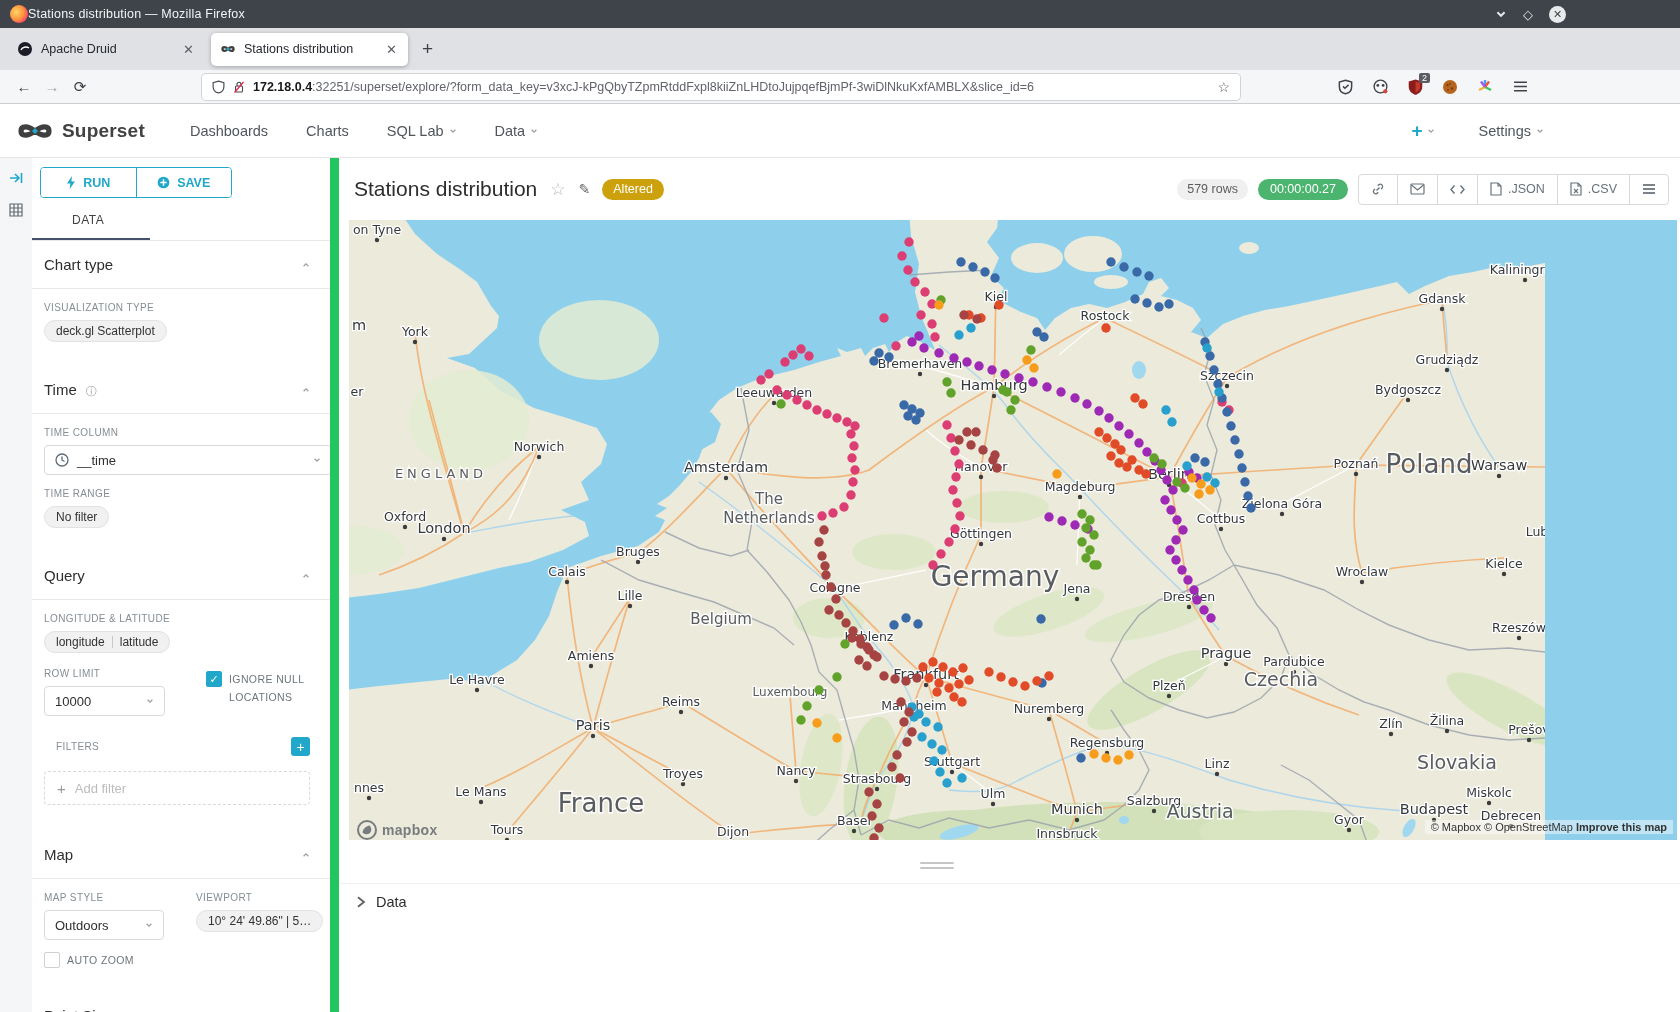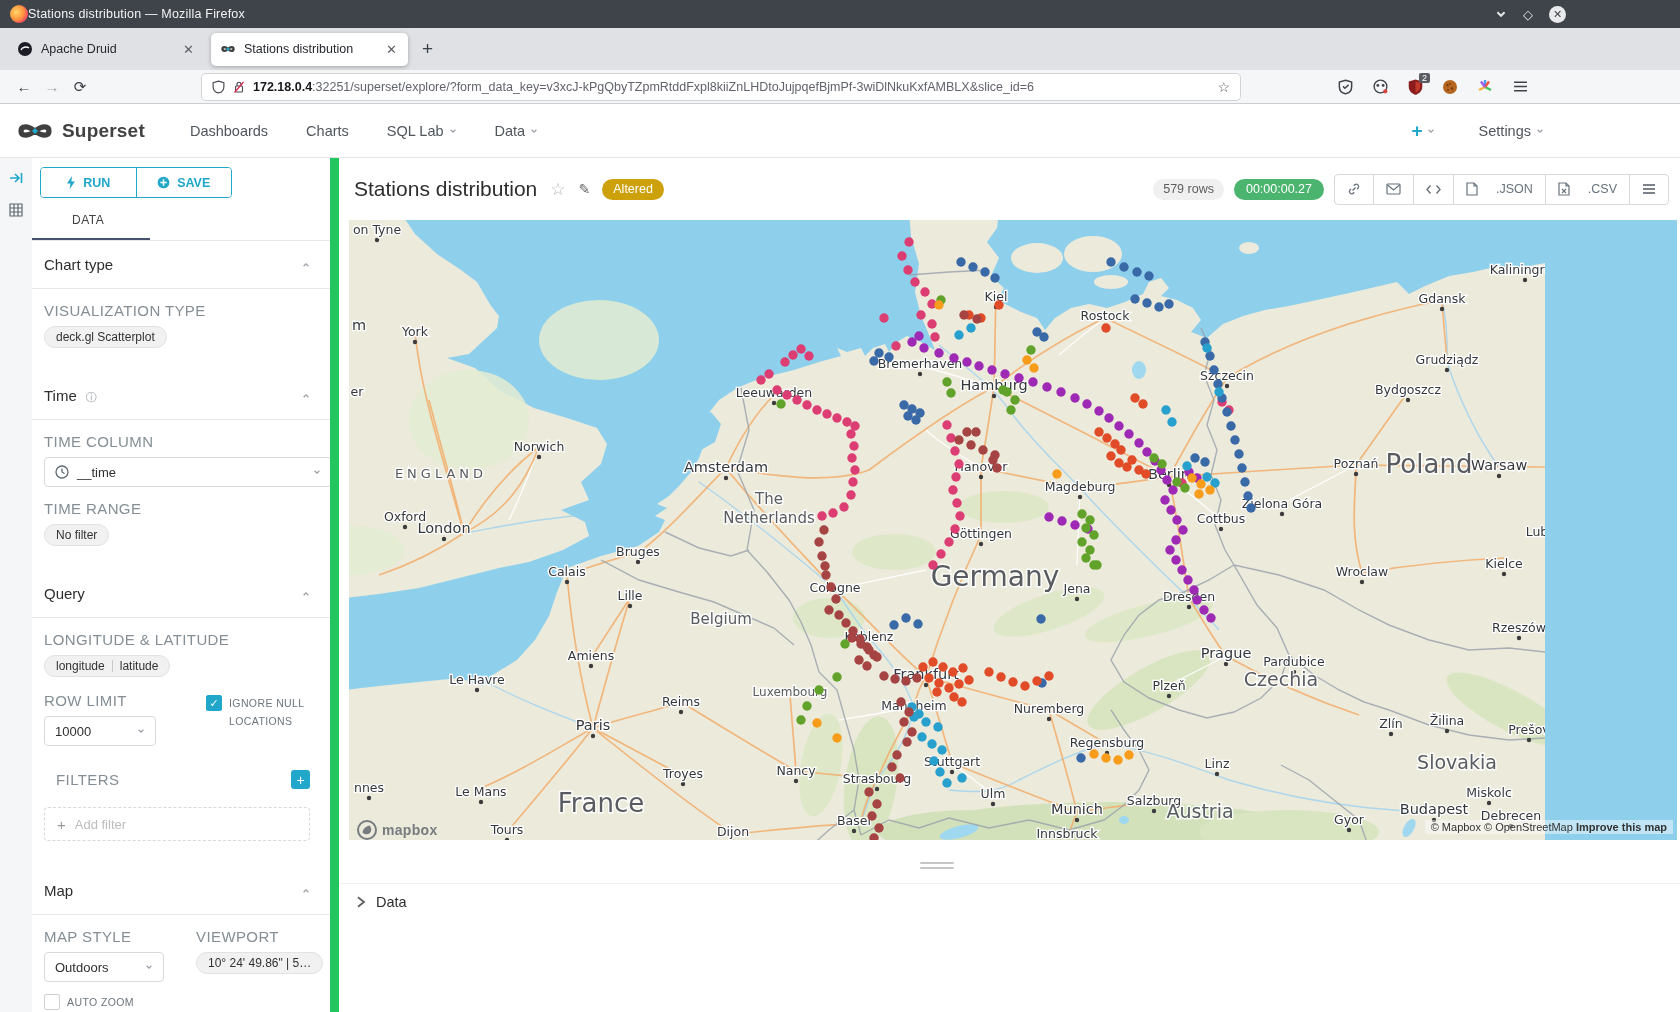--- a/index.html
+++ b/index.html
@@ -48,21 +48,21 @@
   .panel { width:298px; background:#fff; padding-top:9px; overflow:hidden; }
   .runsave { display:flex; margin:0 66px 0 8px; width:192px; height:31px; border:1px solid #20a7c9; border-radius:4px; overflow:hidden; }
   .runsave .btn { flex:1; display:flex; align-items:center; justify-content:center; gap:7px; color:#20a7c9; font-size:12.5px; font-weight:bold; background:#fff; }
   .runsave .btn + .btn { border-left:1px solid #20a7c9; }
   .data-tab { margin-top:15px; padding-left:40px; font-size:12px; color:#424242; letter-spacing:.5px; font-weight:500; }
   .data-tab-bar { width:118px; height:2px; background:#46516b; margin-top:11px; }
   .panel-rule { height:1px; background:#e8e8ea; }
   .sec-h { display:flex; justify-content:space-between; align-items:center; height:47px; padding:0 20px 0 12px; font-size:15px; color:#2e2e2e; }
   .sec-h .info { color:#9aa0a5; font-size:11px; border:0; margin-left:6px; }
   .sec-body { padding:0 20px 10px 12px; }
-  .ctl-label { font-size:15px; color:#848e94; letter-spacing:.4px; margin:13px 0 7px; }
+  .ctl-label { font-size:10px; color:#848e94; letter-spacing:.4px; margin:13px 0 7px; }
   .pill { display:inline-flex; align-items:center; background:#f1f1f1; border:1px solid #e2e2e2; border-radius:11px; height:22px; padding:0 11px; font-size:12px; color:#333; white-space:nowrap; }
   .pill .sep { width:1px; height:12px; background:#c9c9c9; margin:0 7px; }
   .select { height:30px; border:1px solid #d9d9d9; border-radius:4px; background:#fff; display:flex; align-items:center; gap:8px; padding:0 10px; font-size:13px; color:#2f2f2f; }
   .select .caret { margin-left:auto; }
   .two-col { display:flex; gap:32px; }
   .cb-row { display:flex; align-items:flex-start; gap:7px; }
   .cbox { width:16px; height:16px; border-radius:2px; border:1px solid #d0d0d0; background:#fff; flex:0 0 16px; display:flex; align-items:center; justify-content:center; font-size:11px; color:#fff; }
   .cbox.on { background:#20a7c9; border-color:#20a7c9; }
   .cb-label { font-size:10.5px; color:#6d767c; letter-spacing:.4px; line-height:1.7; }
   .filters-row { display:flex; justify-content:space-between; align-items:center; margin:13px 0 7px; }
@@ -72,21 +72,21 @@
   .main { flex:1; background:#fff; margin-left:9px; position:relative; }
   .chart-head { display:flex; align-items:center; height:62px; padding:0 11px 0 15px; }
   .chart-title { font-size:21px; color:#2d2d2d; font-weight:500; }
   .head-ico { margin-left:13px; color:#b9b9b9; font-size:17px; }
   .edit-ico { color:#5f5f5f; font-size:14px; }
   .badge-altered { margin-left:12px; height:21px; border-radius:11px; padding:0 11px; display:flex; align-items:center; font-size:12.5px; color:#fff; }
   .head-right { margin-left:auto; display:flex; align-items:center; gap:10px; }
   .rows-pill { background:#f0f0f0; color:#5e5e5e; height:21px; border-radius:11px; padding:0 10px; font-size:12.5px; display:flex; align-items:center; }
   .timer-pill { color:#fff; height:21px; border-radius:11px; padding:0 12px; font-size:12.5px; display:flex; align-items:center; }
   .btn-group { display:flex; border:1px solid #d9d9d9; border-radius:4px; height:31px; }
-  .bg-cell { display:flex; align-items:center; gap:18px; padding:0 12px; border-left:1px solid #d9d9d9; color:#67727c; font-size:12.5px; }
+  .bg-cell { display:flex; align-items:center; gap:6px; padding:0 12px; border-left:1px solid #d9d9d9; color:#67727c; font-size:12.5px; }
   .bg-cell:first-child { border-left:0; }
 
   .map-wrap { position:relative; width:1328px; height:620px; margin-left:10px; overflow:hidden; background:#8ed0ec; }
   .map-logo { position:absolute; left:8px; bottom:0; display:flex; align-items:center; gap:5px; opacity:.85; }
   .map-logo .mword { color:#62696f; font-size:14px; font-weight:bold; letter-spacing:.3px; }
   .map-attr { position:absolute; right:4px; bottom:6px; font-size:11px; color:#333; background:rgba(255,255,255,.45); padding:1px 6px; }
   .map-attr b { font-weight:bold; }
 
   .resize-handle { width:34px; margin:22px auto 0; margin-left:581px; }
   .resize-handle div { height:2px; background:#c6c6c6; border-radius:1px; margin-bottom:3px; }
@@ -324,21 +324,21 @@
       <div class="sec-body">
         <div class="ctl-label">LONGITUDE &amp; LATITUDE</div>
         <span class="pill">
             <span>longitude</span>
             <span class="sep"></span>
             <span>latitude</span>
           </span>
         <div class="two-col" style="margin-top:2px">
           <div style="width:130px">
             <div class="ctl-label">ROW LIMIT</div>
-            <div class="select" style="width:112px">
+            <div class="select" style="width:121px">
               <span>10000</span>
               <svg class="chev caret" viewBox="0 0 10 10">
                   <path d="M2 3.5 L5 6.5 L8 3.5"></path>
                 </svg>
             </div>
           </div>
           <div class="cb-row" style="margin-top:16px">
             <span class="cbox on">✓</span>
             <span class="cb-label"><span>IGNORE NULL</span><br><span>LOCATIONS</span></span>
           </div>

